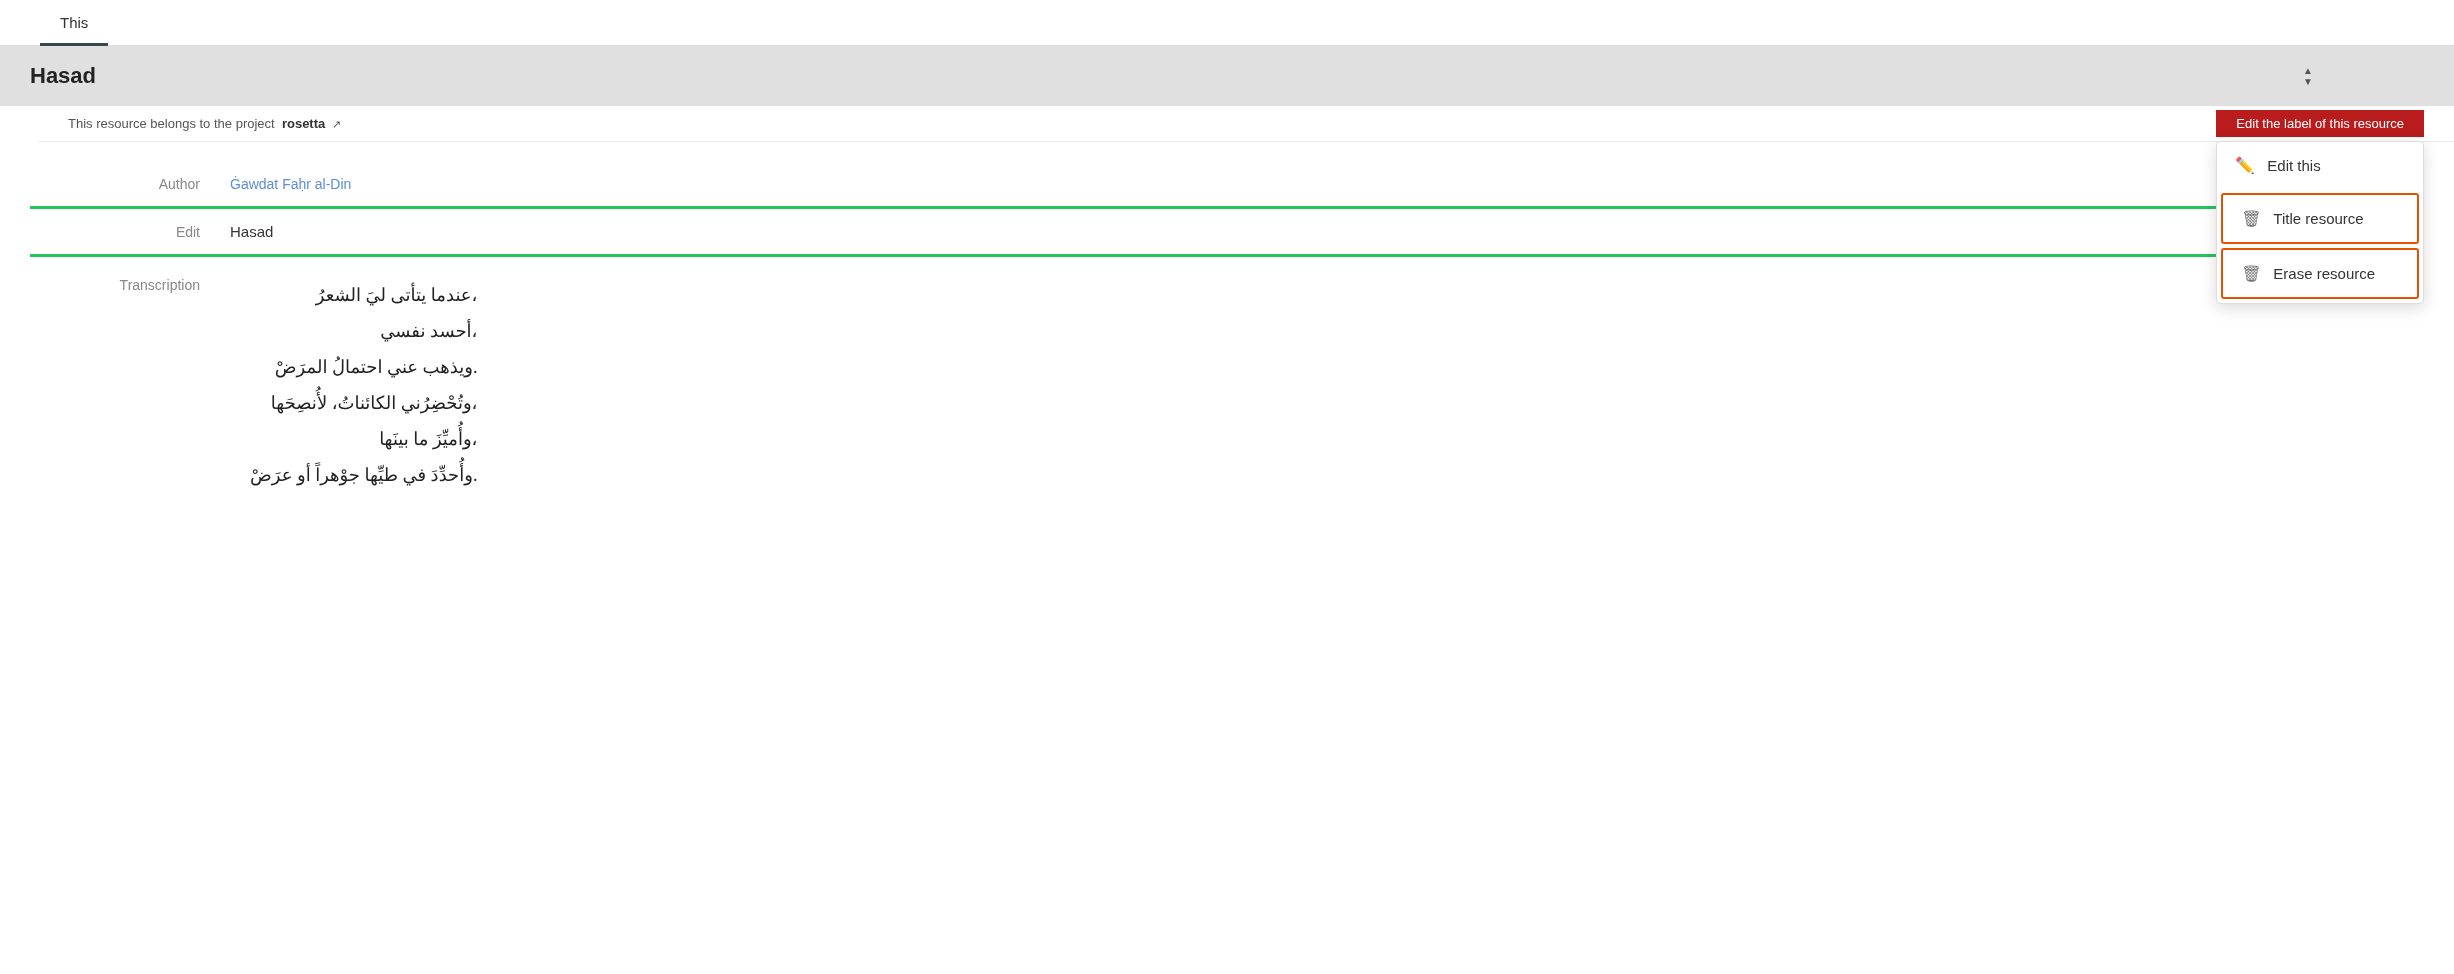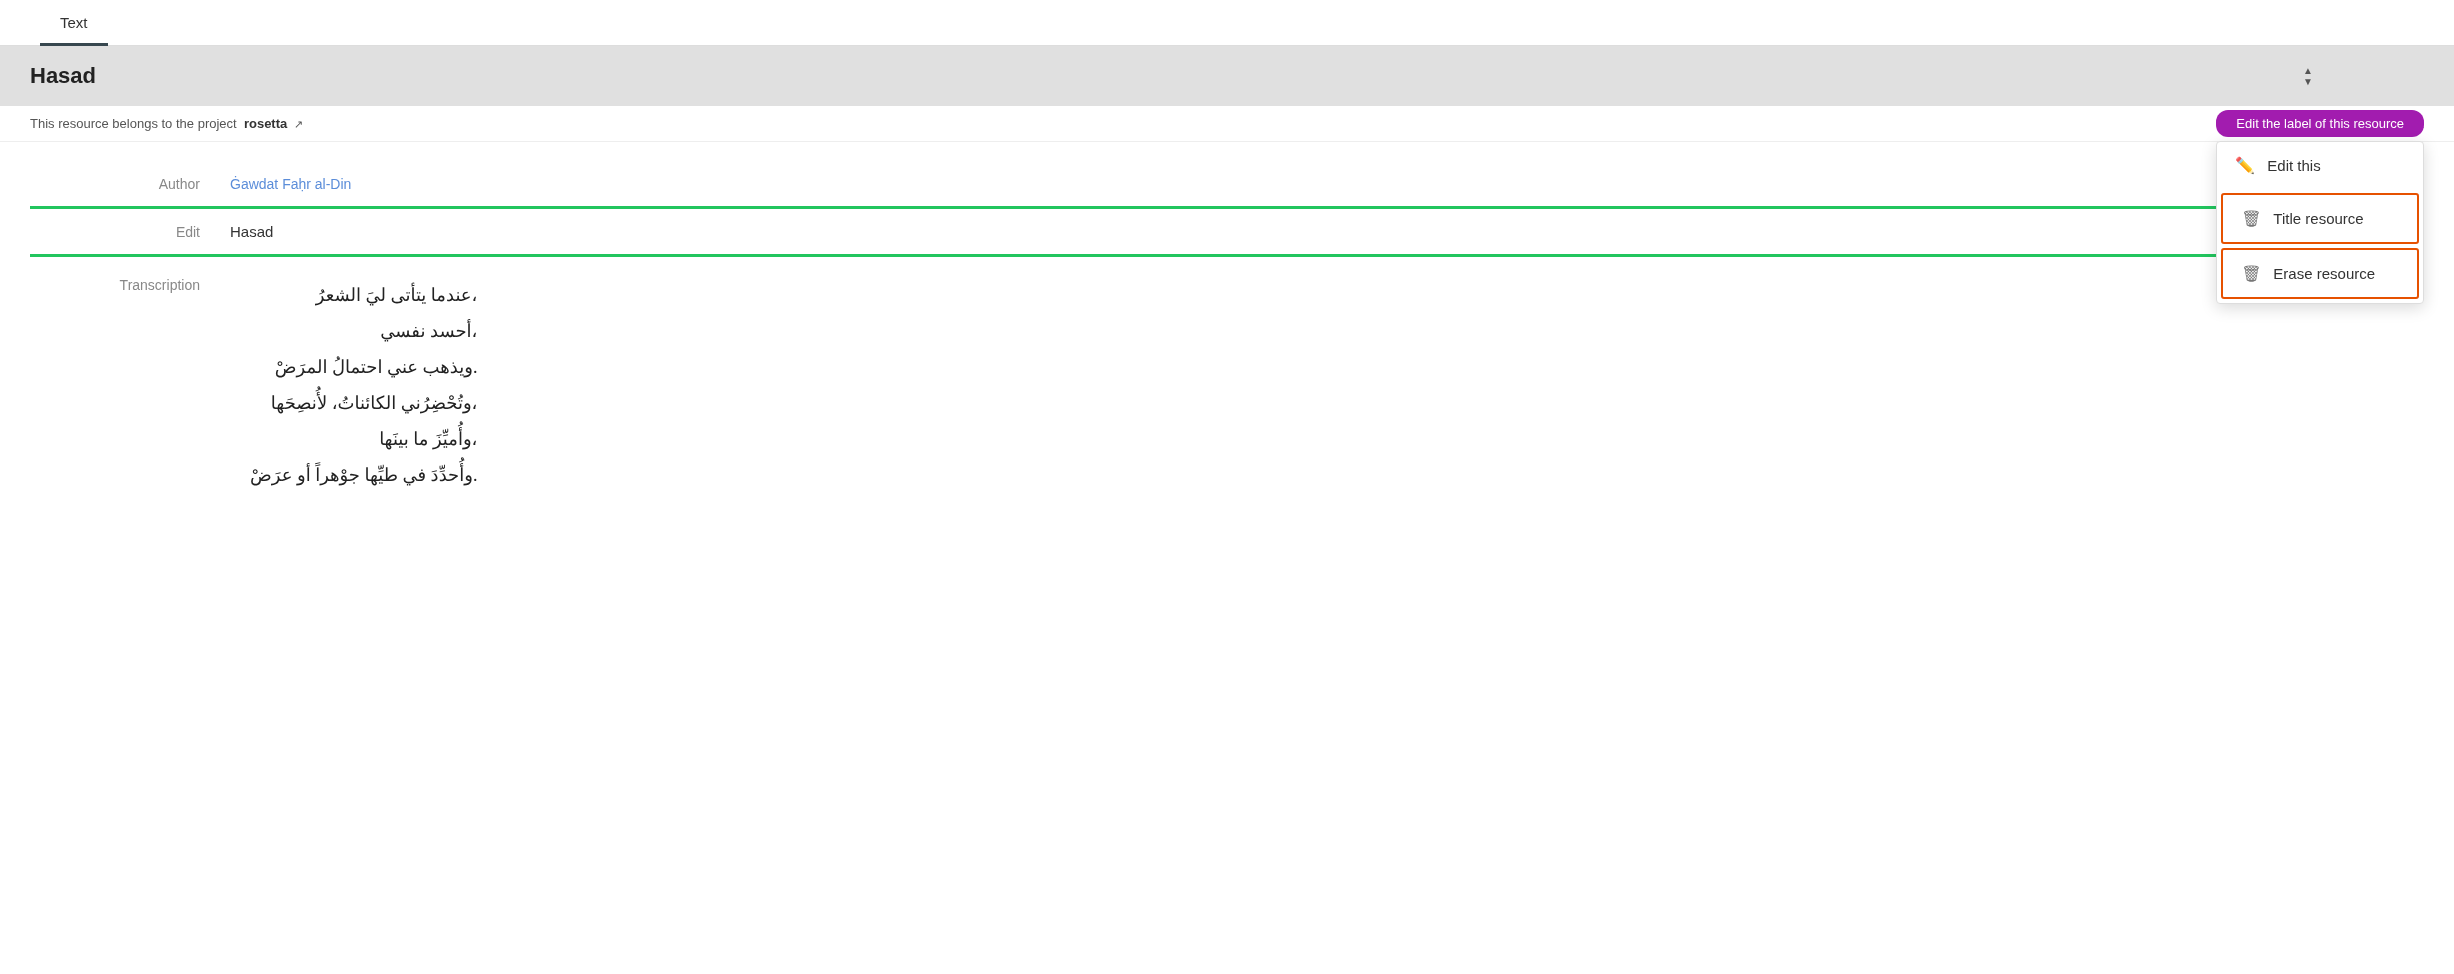--- a/index.html
+++ b/index.html
@@ -63,20 +63,21 @@
 
     
     .resource-subheader {
       display: flex;
       justify-content: space-between;
       align-items: center;
       padding: 10px 30px;
       font-size: 13px;
       color: #555;
       border-bottom: 1px solid #eee;
+      margin-left: 38px;
     }
     .resource-subheader a {
       color: #333;
       text-decoration: none;
       font-weight: 600;
     }
     .resource-subheader .external-icon {
       font-size: 11px;
       margin-left: 3px;
     }
@@ -141,25 +142,25 @@
     }
 
     
     .dropdown-container {
       position: fixed;
       top: 110px;
       right: 30px;
       z-index: 1000;
     }
     .tooltip-label {
-      background: #a21caf;
+      background: #b91c1c;
       color: #fff;
       font-size: 13px;
       padding: 6px 20px;
-      border-radius: 12px;
+      border-radius: 0;
       text-align: center;
       margin-bottom: 4px;
       white-space: nowrap;
     }
     .dropdown-menu {
       background: #fff;
       border: 1px solid #ddd;
       border-radius: 4px;
       box-shadow: 0 4px 16px rgba(0,0,0,0.15);
       min-width: 200px;
@@ -204,21 +205,21 @@
     .sort-icon span {
       font-size: 10px;
       line-height: 1;
       color: #555;
     }
   </style>
 </head>
 <body>
 
 <div class="tab-bar">
-  <div class="tab-item active">Text</div>
+  <div class="tab-item active">This</div>
 </div>
 
 <div class="resource-header">
   <span class="resource-title">Hasad</span>
   <div class="header-actions">
     <button class="header-icon-btn" title="Sort">
       <div class="sort-icon">
         <span>▲</span>
         <span>▼</span>
       </div>

